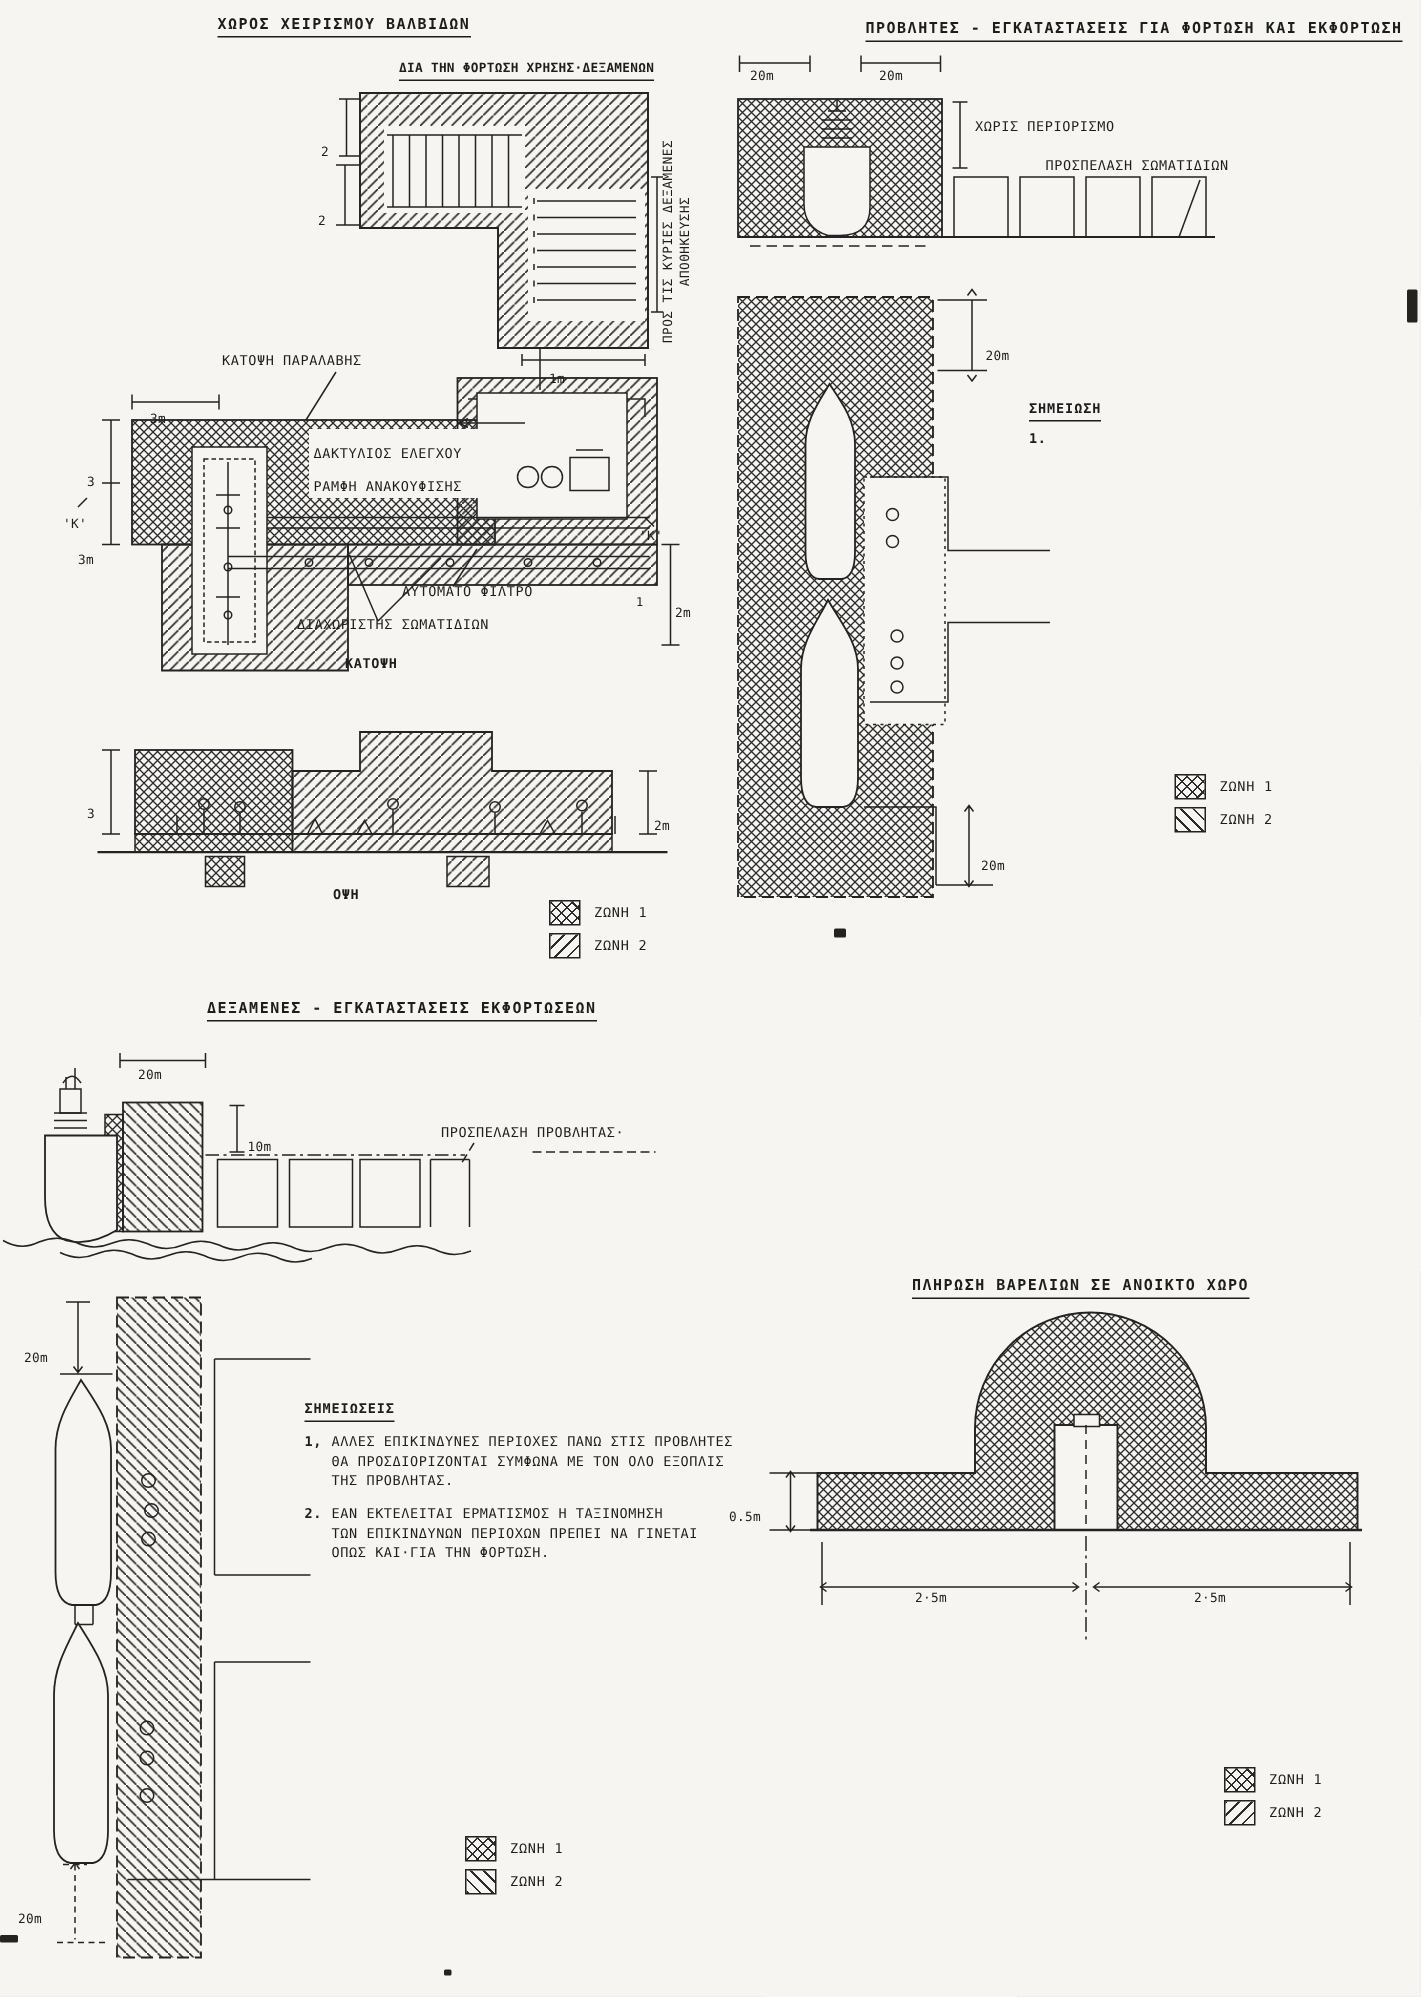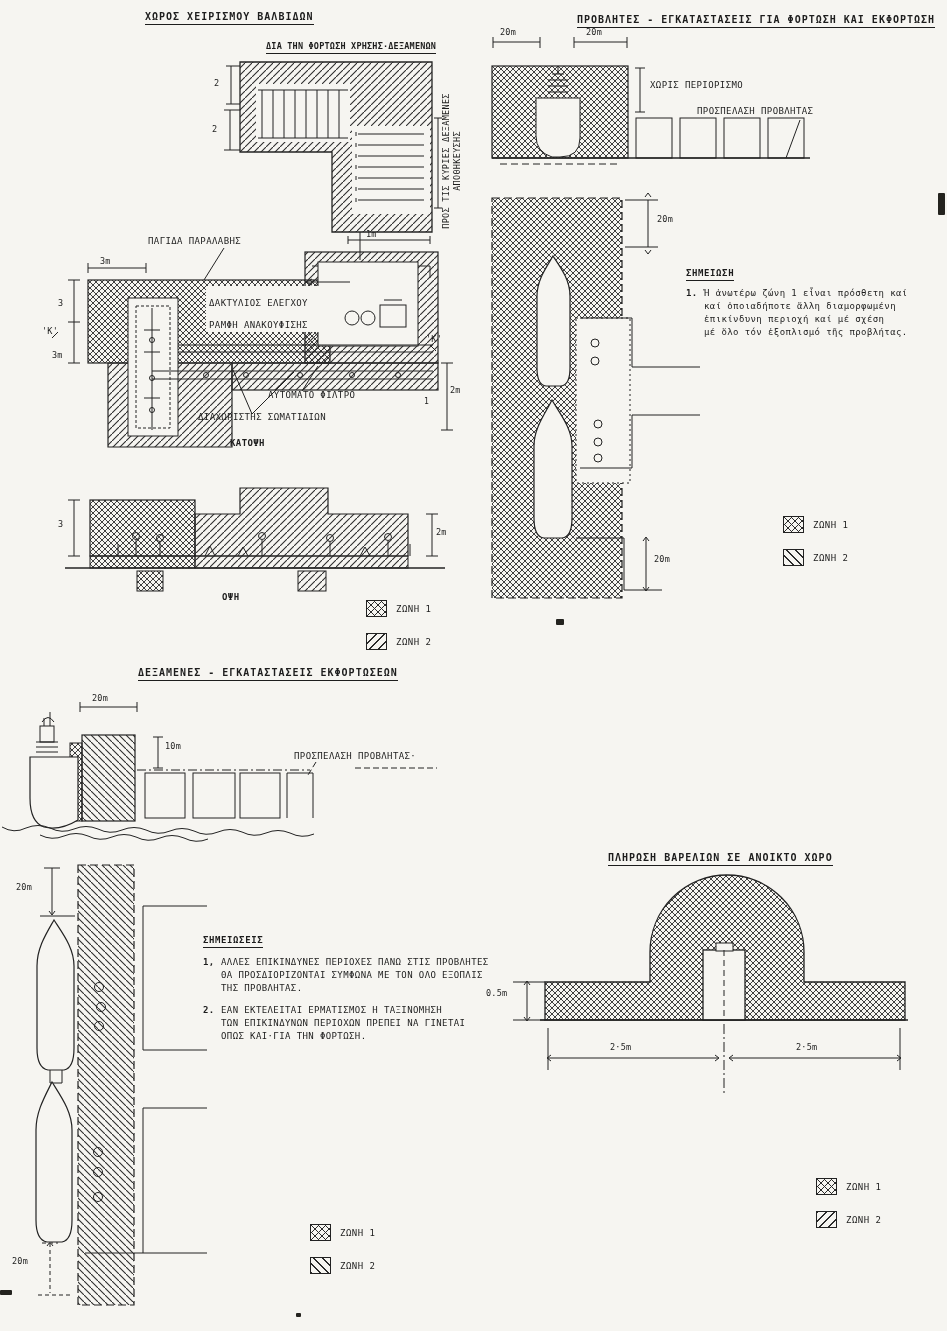--- a/index.html
+++ b/index.html
@@ -2,27 +2,27 @@
 <html><head>
 <meta charset="utf-8">
 <style>
   html,body{margin:0;padding:0;background:#e8e7e3;}
   #page{position:relative;width:947px;height:1331px;background:#f6f5f1;overflow:hidden;
         font-family:"DejaVu Sans Mono","Liberation Mono",monospace;color:#1d1d1d;}
   #linework{position:absolute;left:0;top:0;}
   .lbl{position:absolute;font-size:9px;line-height:11px;letter-spacing:.4px;white-space:pre-line;color:#1d1d1d;}
   .ttl{font-size:10px;font-weight:bold;letter-spacing:1px;border-bottom:1.3px solid #1d1d1d;padding-bottom:2px;margin-left:12px;}
   .sub{font-size:8.5px;font-weight:bold;border-bottom:1px solid #1d1d1d;padding-bottom:1px;letter-spacing:.2px;}
-  .dim{font-size:8.5px;letter-spacing:.2px;}
+  .dim{font-size:8.5px;letter-spacing:.2px;margin-top:19px;}
   .sm{font-size:8px;}
   .wbox{background:#f6f5f1;padding:1px 3px;border:0;}
   .note-h{font-size:9px;font-weight:bold;border-bottom:1px solid #1d1d1d;padding-bottom:1px;letter-spacing:.6px;text-align:center;}
   .note-t{font-size:9px;line-height:13px;}
   .vert{transform:rotate(-90deg);text-align:center;font-size:8.5px;line-height:11px;letter-spacing:.3px;}
-  .leg{position:absolute;display:flex;flex-direction:column;gap:16px;}
+  .leg{position:absolute;display:flex;flex-direction:column;gap:5px;}
   .leg-row{display:flex;align-items:center;gap:9px;}
   .leg-row .lb{font-size:9px;letter-spacing:.5px;}
   .sw{width:21px;height:17px;border:1.7px solid #222;box-sizing:border-box;background-color:#f6f5f1;}
   .sw1{background-image:repeating-linear-gradient(45deg,#2b2b2b 0 1px,transparent 1px 5px),
                         repeating-linear-gradient(135deg,#2b2b2b 0 1px,transparent 1px 5px);}
   .sw2f{background-image:repeating-linear-gradient(135deg,#2b2b2b 0 1.2px,transparent 1.2px 6px);}
   .sw2b{background-image:repeating-linear-gradient(45deg,#2b2b2b 0 1.2px,transparent 1.2px 6px);}
   .blot{position:absolute;background:#24231f;border-radius:1px;}
 </style>
 </head>
@@ -197,21 +197,21 @@
       <path d="M513 982 H545 M513 1020 H545 M527 982 V1020 M524 985 l3 -4 3 4 M524 1017 l3 4 3 -4"></path>
 
       <path d="M548 1028 V1070 M900 1028 V1070 M548 1058 H718 M730 1058 H900 M551 1055 l-4 3 4 3 M897 1055 l4 3 -4 3 M715 1055 l4 3 -4 3 M733 1055 l-4 3 4 3"></path>
     </g>
   </svg>
 
   <div class="lbl ttl" style="left:133px;top:11px">ΧΩΡΟΣ ΧΕΙΡΙΣΜΟΥ ΒΑΛΒΙΔΩΝ</div>
   <div class="lbl sub" style="left:266px;top:41px">ΔΙΑ ΤΗΝ ΦΟΡΤΩΣΗ ΧΡΗΣΗΣ·ΔΕΞΑΜΕΝΩΝ</div>
   <div class="lbl vert" style="left:372px;top:150px;width:160px">ΠΡΟΣ ΤΙΣ ΚΥΡΙΕΣ ΔΕΞΑΜΕΝΕΣ
 ΑΠΟΘΗΚΕΥΣΗΣ</div>
-  <div class="lbl" style="left:148px;top:236px">ΠΑΓΙΔΑ ΠΑΡΑΛΑΒΗΣ</div>
+  <div class="lbl" style="left:148px;top:236px">ΚΑΤΟΨΗ ΠΑΡΑΛΑΒΗΣ</div>
   <div class="lbl wbox" style="left:206px;top:286px;width:118px">
     <span>ΔΑΚΤΥΛΙΟΣ ΕΛΕΓΧΟΥ</span>
     <br><span>ΡΑΜΦΗ ΑΝΑΚΟΥΦΙΣΗΣ</span>
   </div>
   <div class="lbl" style="left:268px;top:390px">ΑΥΤΟΜΑΤΟ ΦΙΛΤΡΟ</div>
   <div class="lbl" style="left:198px;top:412px">ΔΙΑΧΩΡΙΣΤΗΣ ΣΩΜΑΤΙΔΙΩΝ</div>
   <div class="lbl" style="left:230px;top:438px;font-weight:bold">ΚΑΤΟΨΗ</div>
   <div class="lbl" style="left:222px;top:592px;font-weight:bold">ΟΨΗ</div>
   <div class="lbl dim" style="left:214px;top:78px">2</div>
   <div class="lbl dim" style="left:212px;top:124px">2</div>
@@ -234,29 +234,25 @@
     <div class="leg-row">
       <span class="sw sw2f"></span>
       <span class="lb">ΖΩΝΗ 2</span>
     </div>
   </div>
 
   <div class="lbl ttl" style="left:565px;top:14px">ΠΡΟΒΛΗΤΕΣ - ΕΓΚΑΤΑΣΤΑΣΕΙΣ ΓΙΑ ΦΟΡΤΩΣΗ ΚΑΙ ΕΚΦΟΡΤΩΣΗ</div>
   <div class="lbl dim" style="left:500px;top:27px">20m</div>
   <div class="lbl dim" style="left:586px;top:27px">20m</div>
   <div class="lbl" style="left:650px;top:80px">ΧΩΡΙΣ ΠΕΡΙΟΡΙΣΜΟ</div>
-  <div class="lbl" style="left:697px;top:106px">ΠΡΟΣΠΕΛΑΣΗ ΠΡΟΒΛΗΤΑΣ</div>
+  <div class="lbl" style="left:697px;top:106px">ΠΡΟΣΠΕΛΑΣΗ ΣΩΜΑΤΙΔΙΩΝ</div>
   <div class="lbl dim" style="left:657px;top:214px">20m</div>
   <div class="lbl dim" style="left:654px;top:554px">20m</div>
   <div class="lbl note-h" style="left:686px;top:268px">ΣΗΜΕΙΩΣΗ</div>
   <div class="lbl note-t" style="left:686px;top:287px;font-weight:bold">1.</div>
-  <div class="lbl note-t" style="left:704px;top:287px;width:240px">Ἡ ἀνωτέρω ζώνη 1 εἶναι πρόσθετη καί
-καί ὁποιαδήποτε ἄλλη διαμορφωμένη
-ἐπικίνδυνη περιοχή καί μέ σχέση
-μέ ὅλο τόν ἐξοπλισμό τῆς προβλήτας.</div>
 
   <div class="leg" style="left:783px;top:516px">
     <div class="leg-row">
       <span class="sw sw1"></span>
       <span class="lb">ΖΩΝΗ 1</span>
     </div>
     <div class="leg-row">
       <span class="sw sw2b"></span>
       <span class="lb">ΖΩΝΗ 2</span>
     </div>

